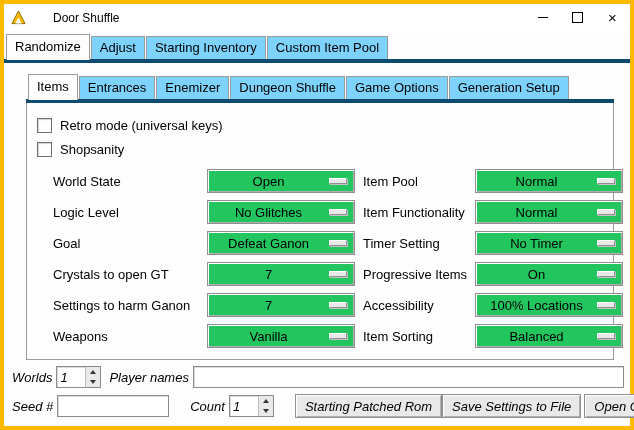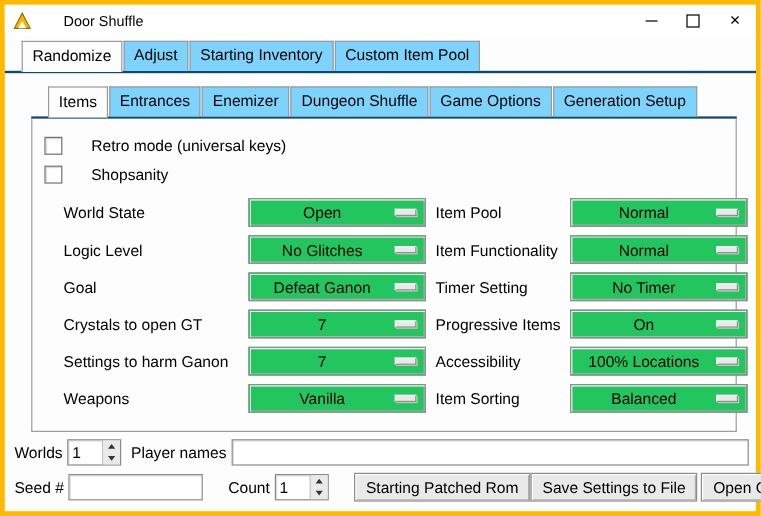--- a/index.html
+++ b/index.html
@@ -14,31 +14,31 @@
   
   .titlebar { flex:0 0 27px; background:#ffffff; display:flex; align-items:center; padding-left:7px;gap:20px; }
   .app-icon { width:15px; height:15px; margin-right:7px; flex:0 0 auto; }
   .title-text { font-size:12px; }
   .win-controls { margin-left:auto; display:flex; align-self:stretch; }
   .win-btn { width:35px; display:flex; align-items:center; justify-content:center; font-size:13px; cursor:default; }
   .win-btn .minline { display:block; width:10px; height:1px; background:#000; }
   .maximize-box { width:9px; height:9px; border:1px solid #000; }
   .close-glyph { font-size:15px; line-height:1; }
   
-  .tabbar { display:flex; padding:3px 0 0 14px; border-bottom:2px solid #0c4a6e; }
+  .tabbar { display:flex; align-items:flex-end; padding:3px 0 0 2px; border-bottom:4px solid #0c4a6e; }
   .tab {
     padding:3px 8px 4px; border:1px solid #9b9b9b; border-bottom:none;
     background:#7dd3fc; margin-right:1px; white-space:nowrap; cursor:default;
   }
   .tab.selected { background:#fdfdfd; margin-bottom:-1px; padding-bottom:6px; padding-top:4px; position:relative; z-index:2; }
   .outer-pane { flex:1; display:flex; flex-direction:column; min-height:0; }
   .inner-notebook { margin:8px 16px 0 22px; flex:1; display:flex; flex-direction:column; min-height:0; }
   .inner-pane { flex:1; border:1px solid #9b9b9b; border-top:none; background:#fdfdfd; padding-top:8px; min-height:0; }
   
-  .check-row { display:flex; align-items:center; gap:24px; height:20px; margin:4px 0 4px 10px; }
+  .check-row { display:flex; align-items:center; gap:8px; height:20px; margin:4px 0 4px 10px; }
   .checkbox {
     width:13px; height:13px; background:#fff; border:1px solid #707070;
     box-shadow: inset 1px 1px 1px rgba(0,0,0,0.18); flex:0 0 auto;
   }
   
   .fields {
     display:grid; grid-template-columns:146px 148px 104px 148px;
     column-gap:8px; row-gap:7px; align-items:center;
     padding-left:26px; margin-top:10px;
   }
@@ -52,21 +52,21 @@
   .dropdown .val { flex:1; text-align:center; white-space:nowrap; overflow:hidden; }
   .indicator {
     width:16px; height:4px; margin-right:7px; flex:0 0 auto;
     background:#e9e9e9;
     border-top:1px solid #ffffff; border-left:1px solid #ffffff;
     border-right:1px solid #8f8f8f; border-bottom:1px solid #8f8f8f;
     box-shadow:1px 1px 0 #c3c3c3;
   }
   
   .bottom { flex:0 0 auto; padding:6px 6px 8px 8px; display:flex; flex-direction:column; gap:6px; }
-  .brow { display:flex; align-items:center; }
+  .brow { display:flex; align-items:center;font-style:italic; }
   .lbl { white-space:nowrap; }
   .entry {
     height:22px; box-sizing:border-box; border:1px solid #8a8a8a; background:#fff;
     padding:0 4px; font:inherit; box-shadow: inset 1px 1px 0 #dcdcdc; outline:none;
   }
   .spinbox {
     display:flex; height:22px; box-sizing:border-box; border:1px solid #8a8a8a;
     background:#fff; box-shadow: inset 1px 1px 0 #dcdcdc;
   }
   .spin-val { width:22px; border:none; padding:0 3px; font:inherit; outline:none; background:transparent; }

